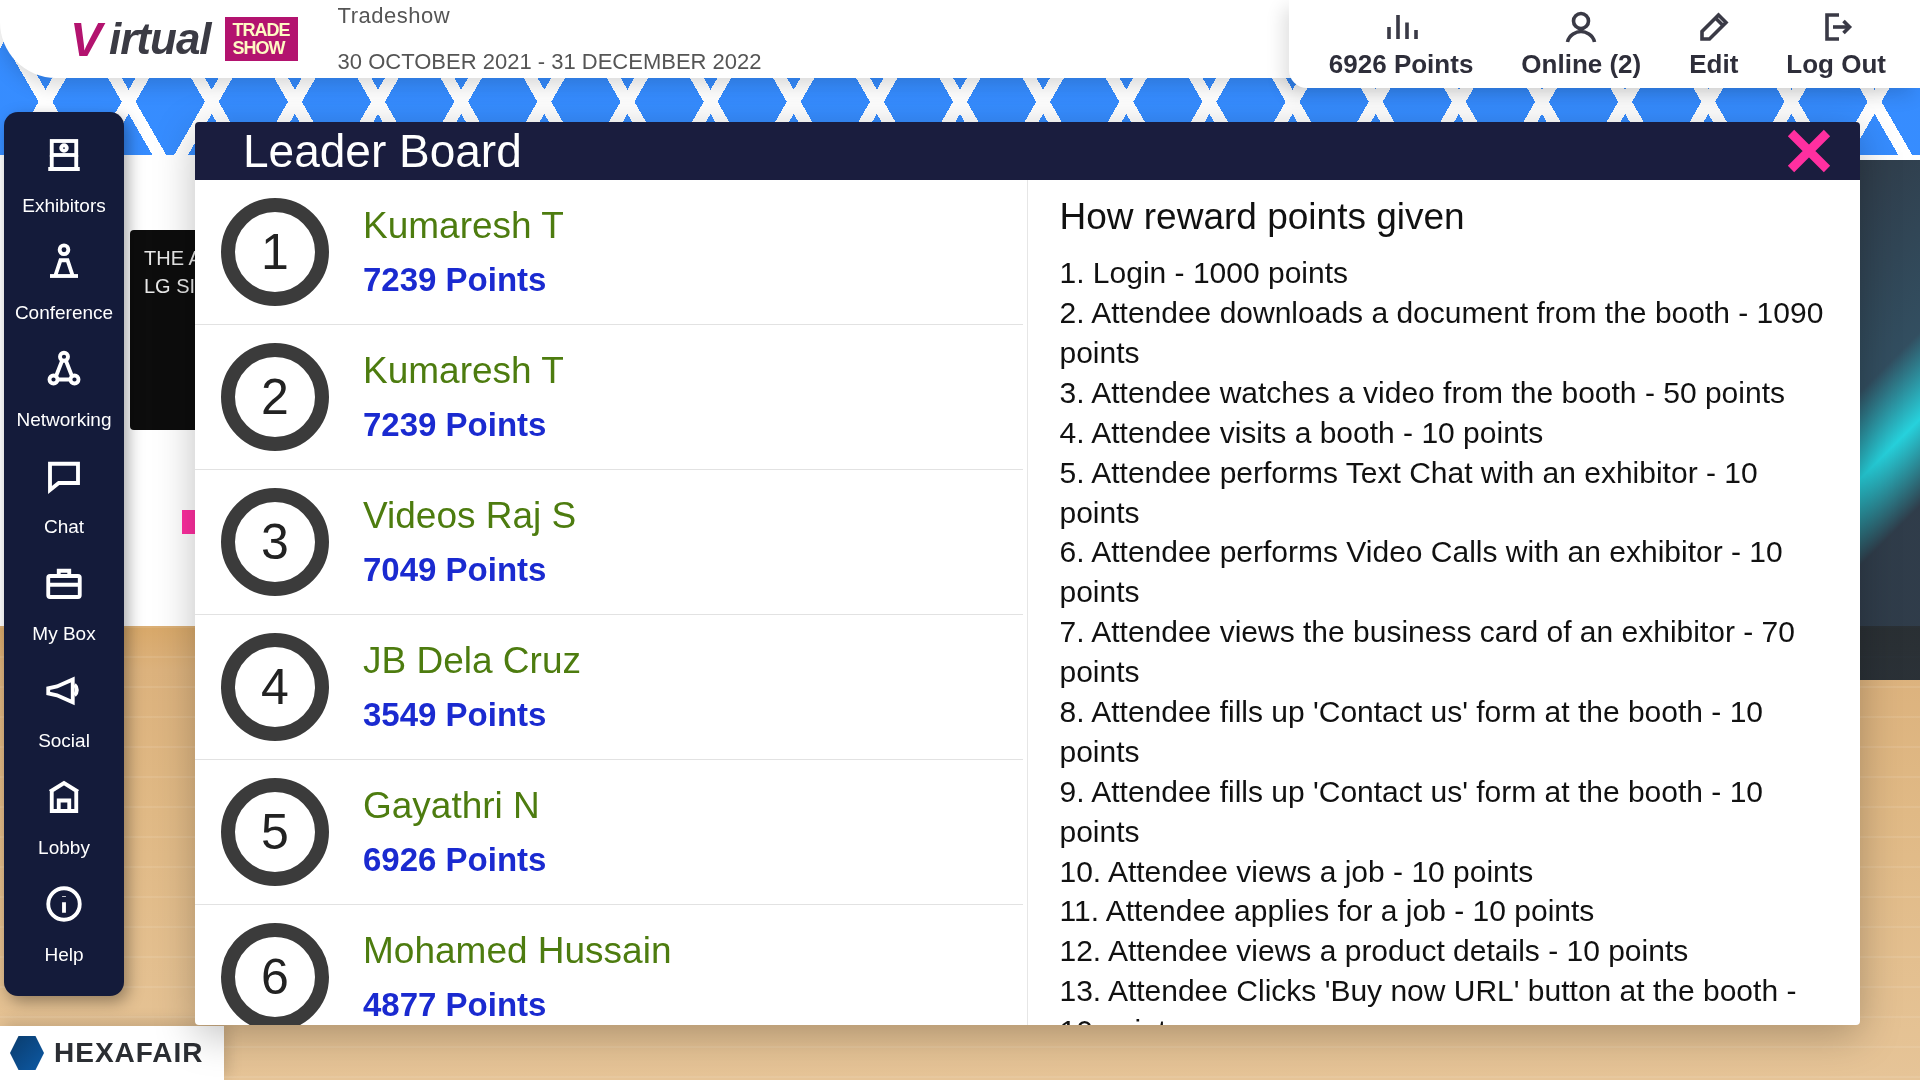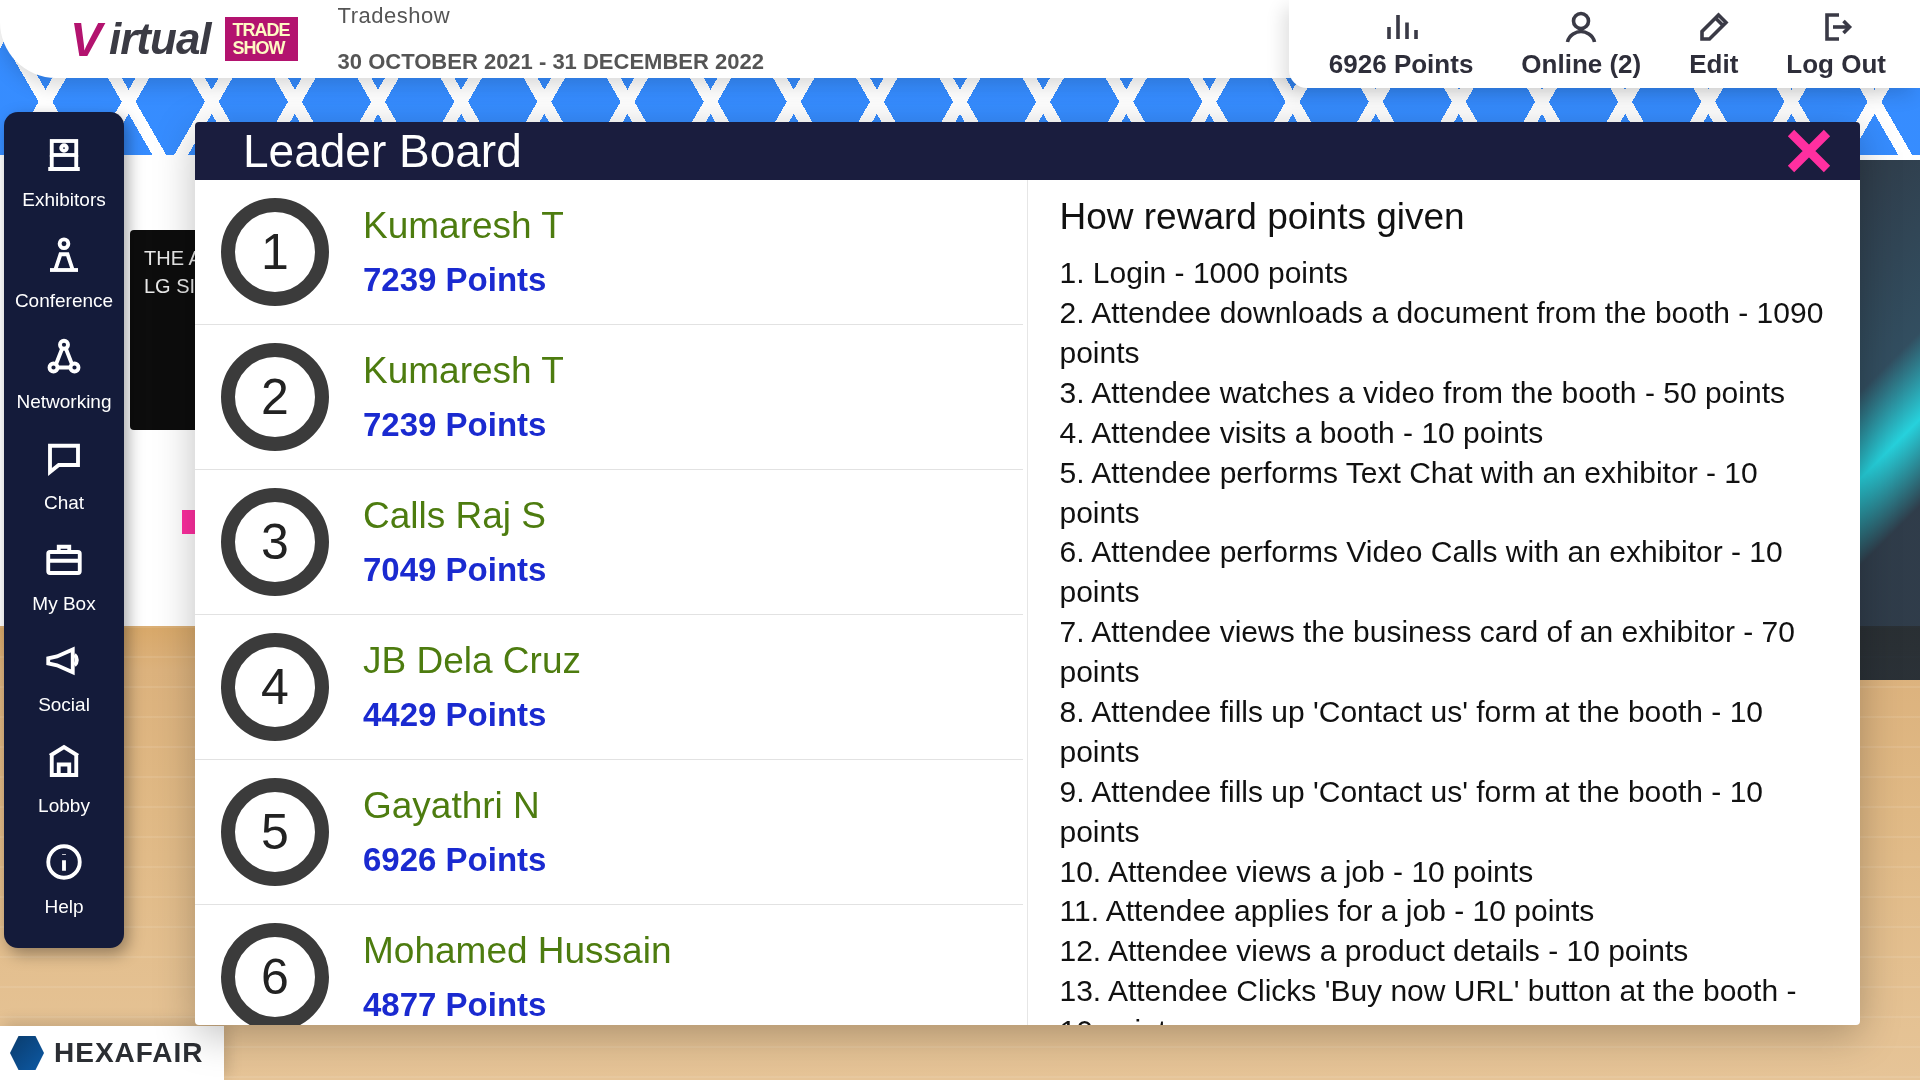--- a/index.html
+++ b/index.html
@@ -60,21 +60,21 @@
   }
   .logo .v { color:#b3136f; font-size:48px; font-weight:800; font-style:italic;}
   .logo-badge {
     background:#b3136f; color:#fef9c3; font-weight:800; font-style:normal;
     font-size:18px; line-height:1; padding:4px 8px; margin-left:6px;
     display:inline-block;
   }
   .logo-badge span{display:block;}
   .event-info { margin-left:40px; color:#555; }
   .event-info .title{ font-size:22px; letter-spacing:.5px; }
-  .event-info .dates{ font-size:22px; text-transform:uppercase; margin-top:20px;font-weight:bold; }
+  .event-info .dates{ font-size:22px; text-transform:uppercase; margin-top:20px; }
 
   .top-actions {
     position:absolute; top:0; right:0; height:88px;
     background:#fff; border-radius:0 0 0 18px;
     display:flex; align-items:center; gap:48px;
     padding:0 34px 0 40px;
     box-shadow: -6px 8px 18px rgba(0,0,0,.12);
     z-index:25;
   }
   .top-actions .act {
@@ -86,21 +86,21 @@
   
   .sidebar{
     position:absolute; left:4px; top:112px; width:120px;
     background:#141b3a; border-radius:14px;
     padding:12px 0 16px; z-index:30;
     box-shadow: 4px 6px 16px rgba(0,0,0,.35);
   }
   .sidebar .item{
     display:flex; flex-direction:column; align-items:center;
     color:#fff; font-size:19px; padding:10px 4px 14px; cursor:pointer;
-    gap:8px;
+    gap:14px;
   }
   .sidebar .item svg{ width:42px; height:42px; stroke:#fff; fill:none; stroke-width:2.2;}
 
   
   .modal-wrap{
     position:absolute; left:195px; top:122px; right:60px; bottom:55px;
     background:#fff; z-index:40; border-radius:4px; overflow:hidden;
     box-shadow: 0 10px 40px rgba(0,0,0,.25);
     display:flex; flex-direction:column;
   }
@@ -303,29 +303,29 @@
         <div class="rank-row">
     <div class="rank-badge">2</div>
     <div class="rank-info">
       <div class="name">Kumaresh T</div>
       <div class="pts">7239 Points</div>
     </div>
         </div>
         <div class="rank-row">
     <div class="rank-badge">3</div>
     <div class="rank-info">
-      <div class="name">Calls Raj  S</div>
+      <div class="name">Videos Raj  S</div>
       <div class="pts">7049 Points</div>
     </div>
         </div>
         <div class="rank-row">
     <div class="rank-badge">4</div>
     <div class="rank-info">
       <div class="name">JB Dela Cruz</div>
-      <div class="pts">4429 Points</div>
+      <div class="pts">3549 Points</div>
     </div>
         </div>
         <div class="rank-row">
     <div class="rank-badge">5</div>
     <div class="rank-info">
       <div class="name">Gayathri N</div>
       <div class="pts">6926 Points</div>
     </div>
         </div>
         <div class="rank-row">

